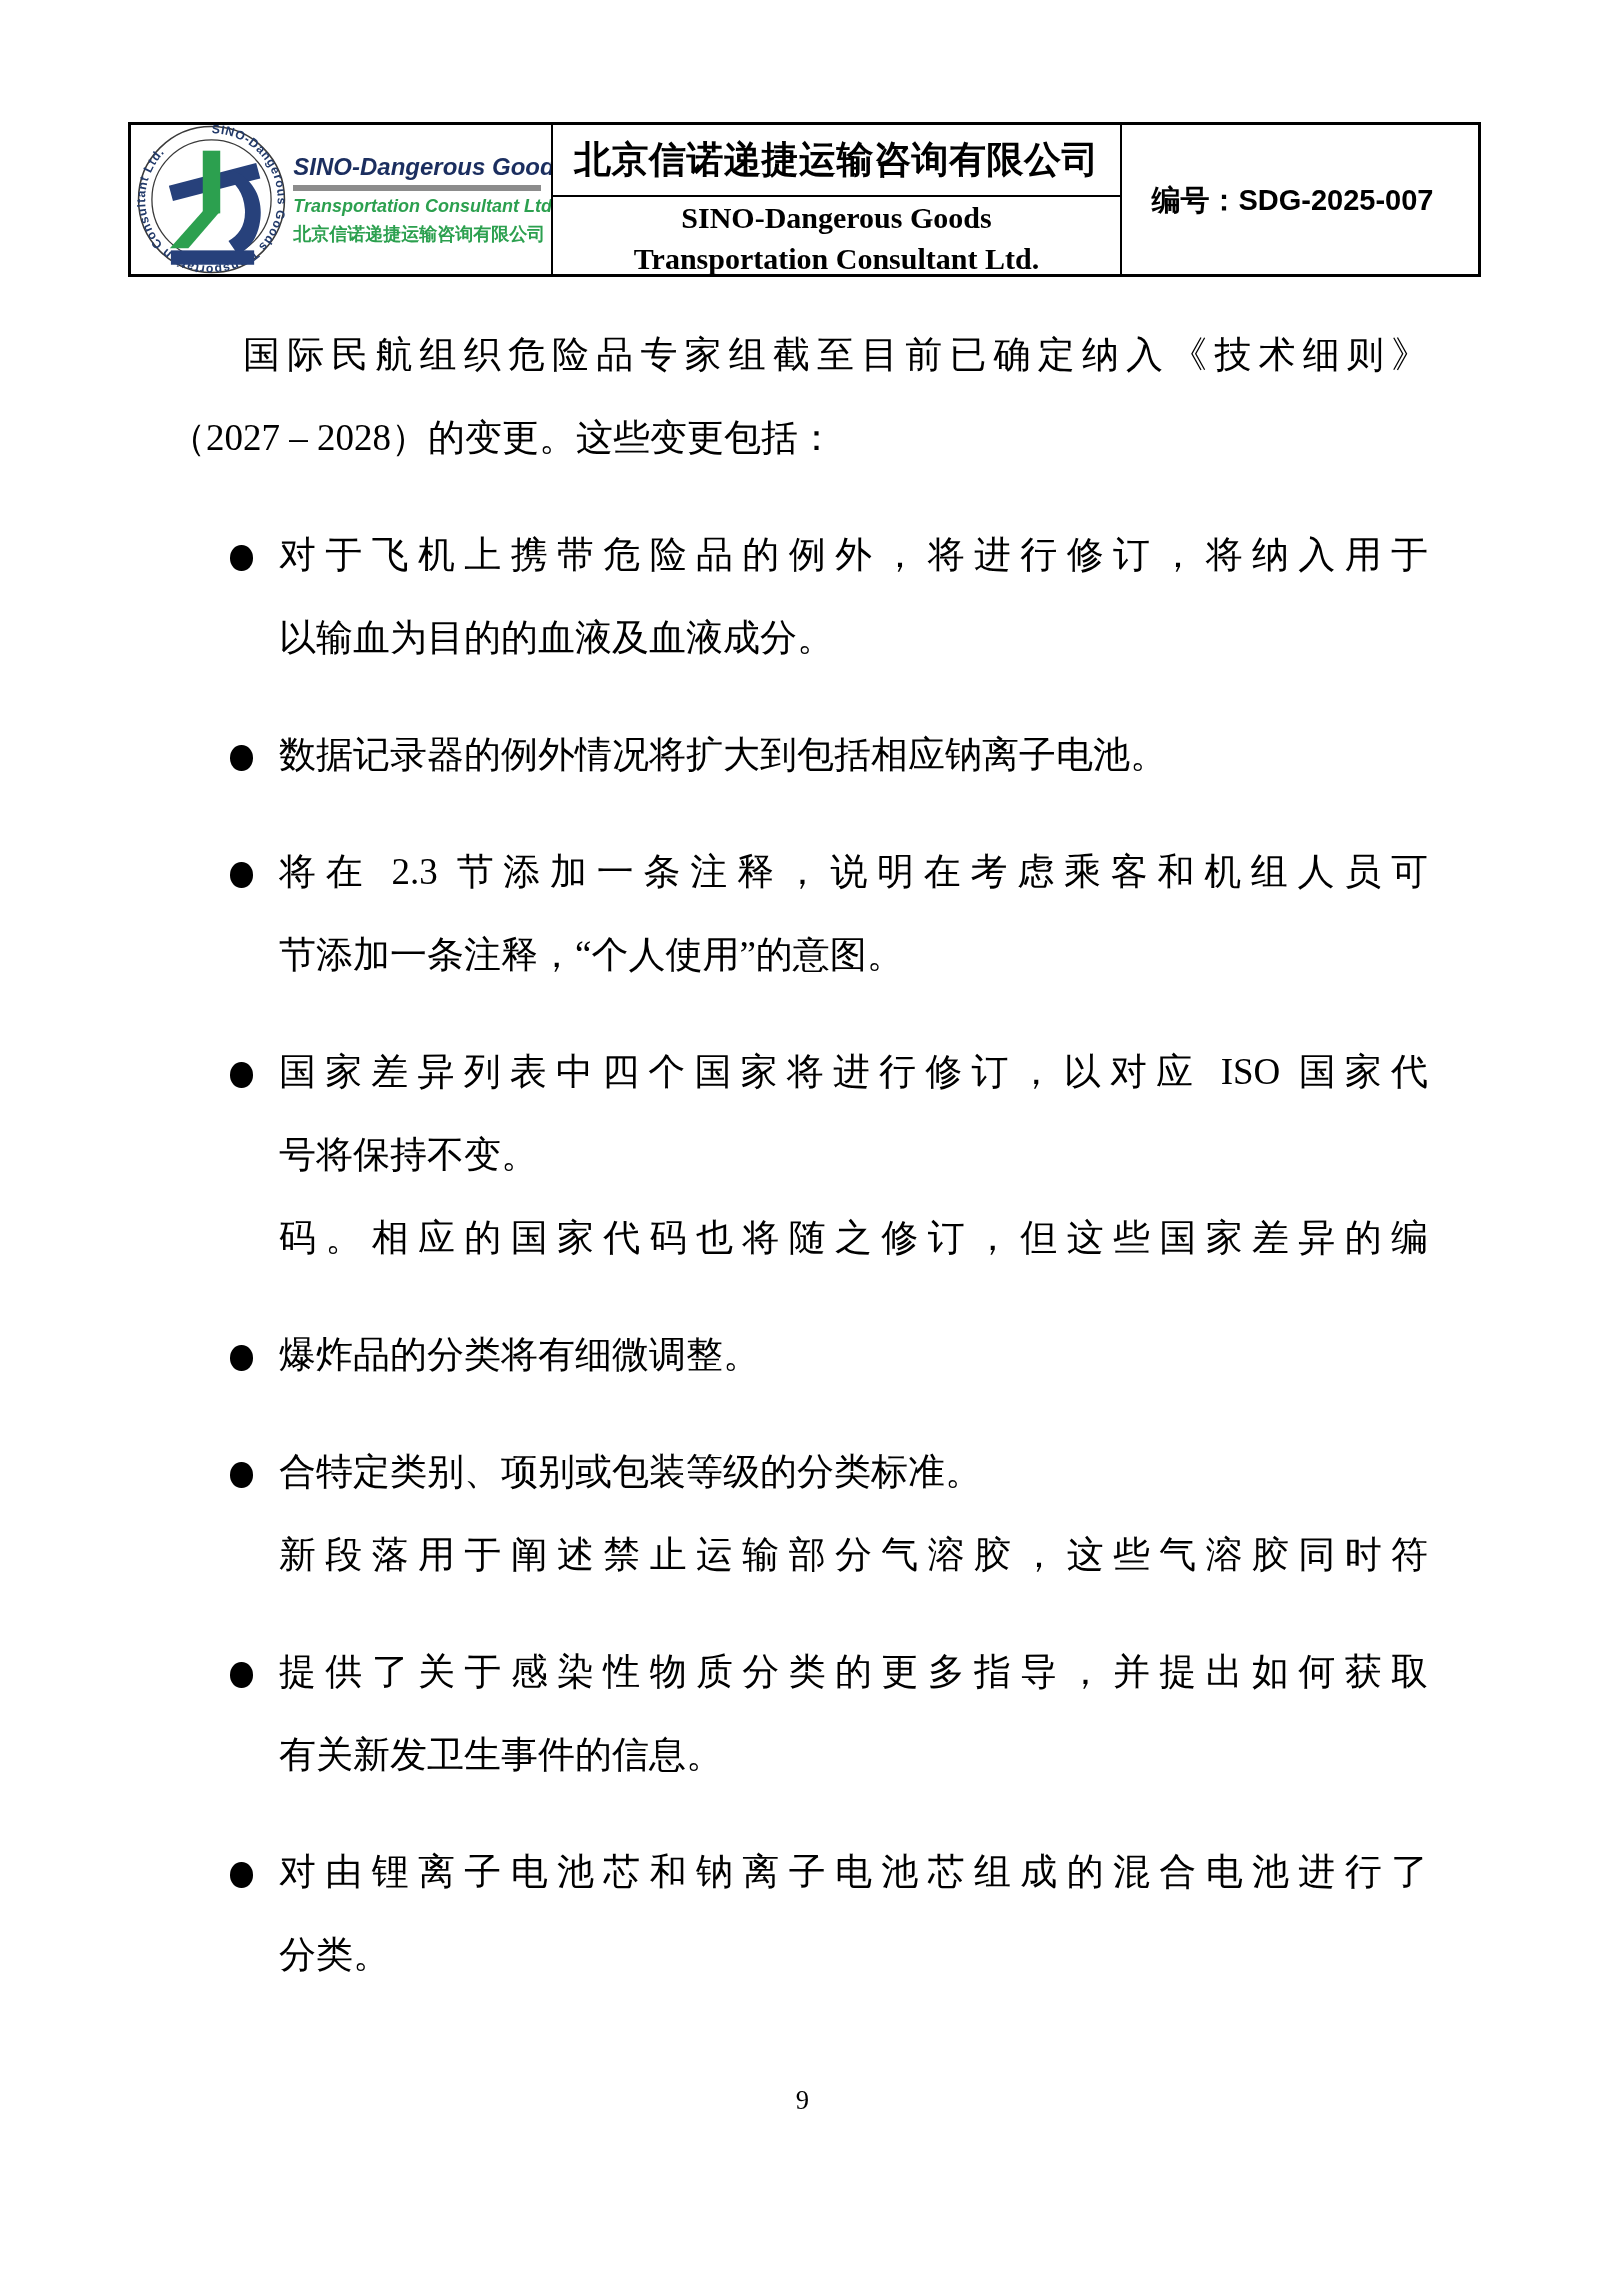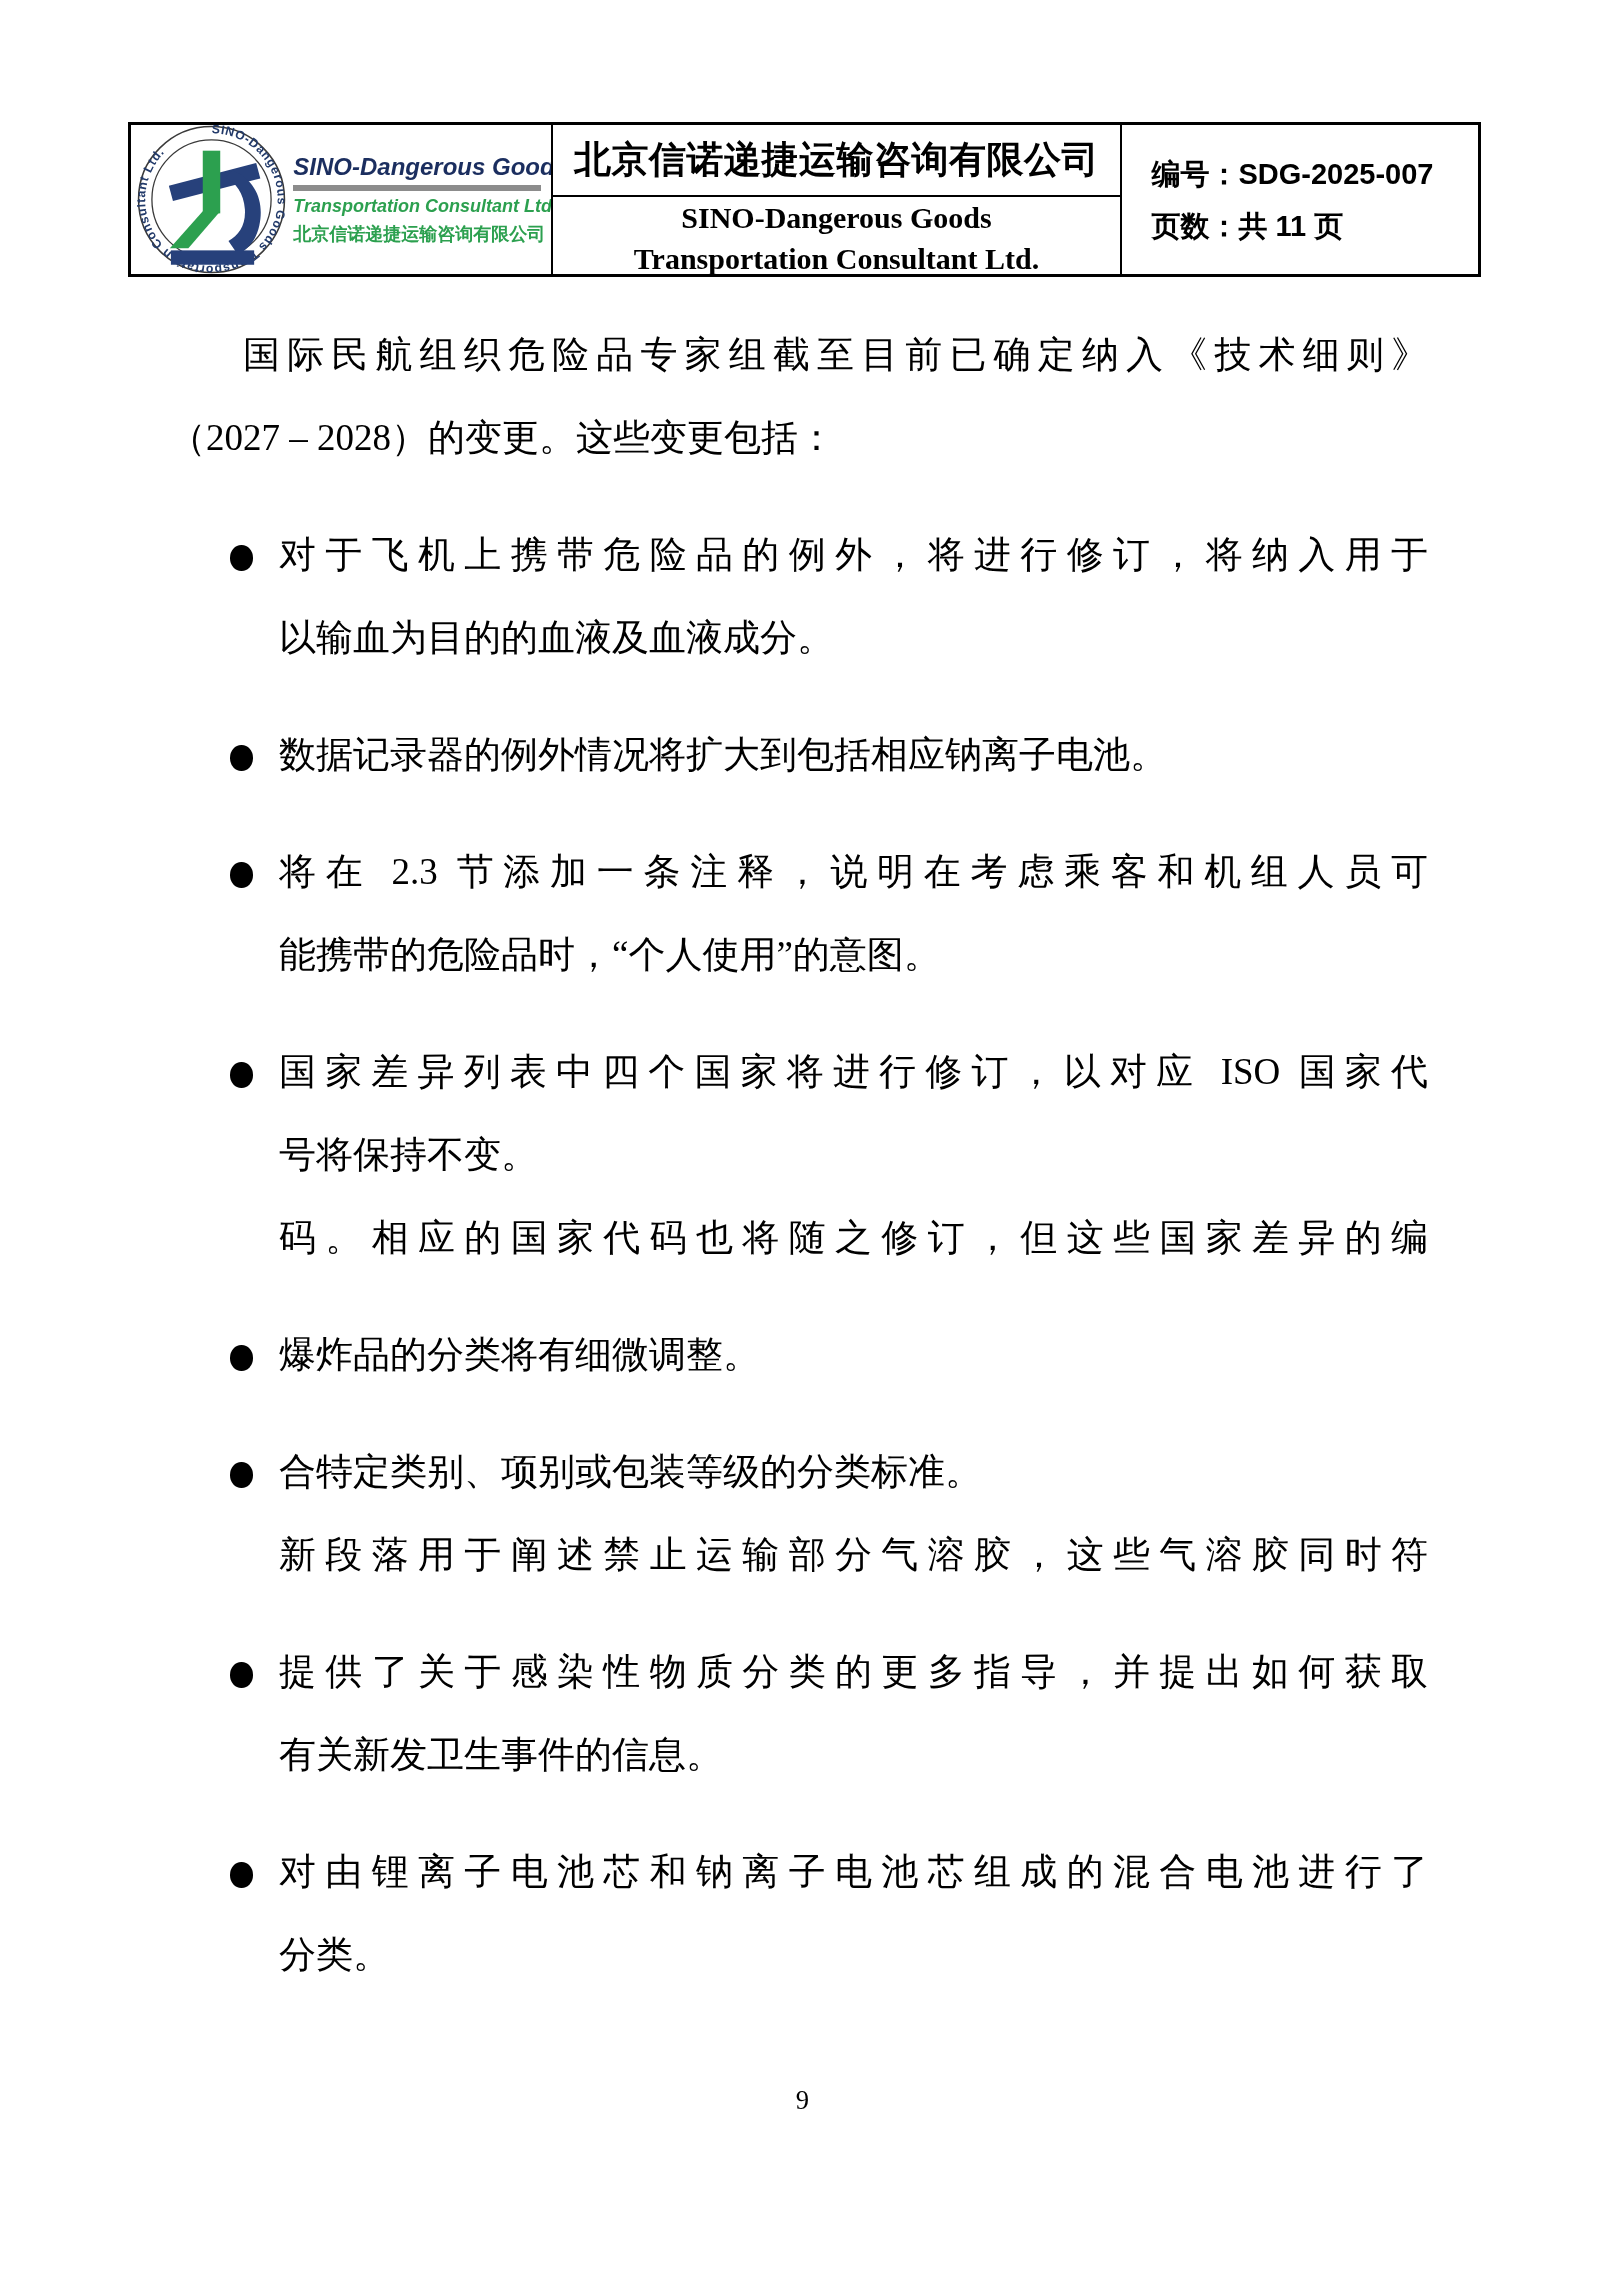--- a/index.html
+++ b/index.html
@@ -193,23 +193,20 @@
       <div class="company-en-row">
         <div>SINO-Dangerous Goods</div>
         <div>Transportation Consultant Ltd.</div>
       </div>
     </div>
 
     <div class="hcell hcell-meta">
       <div class="meta-line">
         <span>编号：</span><span>SDG-2025-007</span>
       </div>
-      <div class="meta-line">
-        <span>页数：</span><span>共 11 页</span>
-      </div>
     </div>
   </div>
 
   <div class="doc-body">
     <div class="intro">
         <div class="bline indent">国际民航组织危险品专家组截至目前已确定纳入《技术细则》</div>
         <div class="bline last">（2027 – 2028）的变更。这些变更包括：</div>
       </div>
     <div>
         <div class="bullet-item">
@@ -222,21 +219,21 @@
         <div class="bullet-item">
           <span class="bullet-dot"></span>
           <div>
             <div class="bline last">数据记录器的例外情况将扩大到包括相应钠离子电池。</div>
           </div>
         </div>
         <div class="bullet-item">
           <span class="bullet-dot"></span>
           <div>
             <div class="bline">将在 2.3 节添加一条注释，说明在考虑乘客和机组人员可</div>
-            <div class="bline last">能携带的危险品时，“个人使用”的意图。</div>
+            <div class="bline last">节添加一条注释，“个人使用”的意图。</div>
           </div>
         </div>
         <div class="bullet-item">
           <span class="bullet-dot"></span>
           <div>
             <div class="bline">国家差异列表中四个国家将进行修订，以对应 ISO 国家代</div>
             <div class="bline last">号将保持不变。</div>
             <div class="bline">码。相应的国家代码也将随之修订，但这些国家差异的编</div>
           </div>
         </div>

